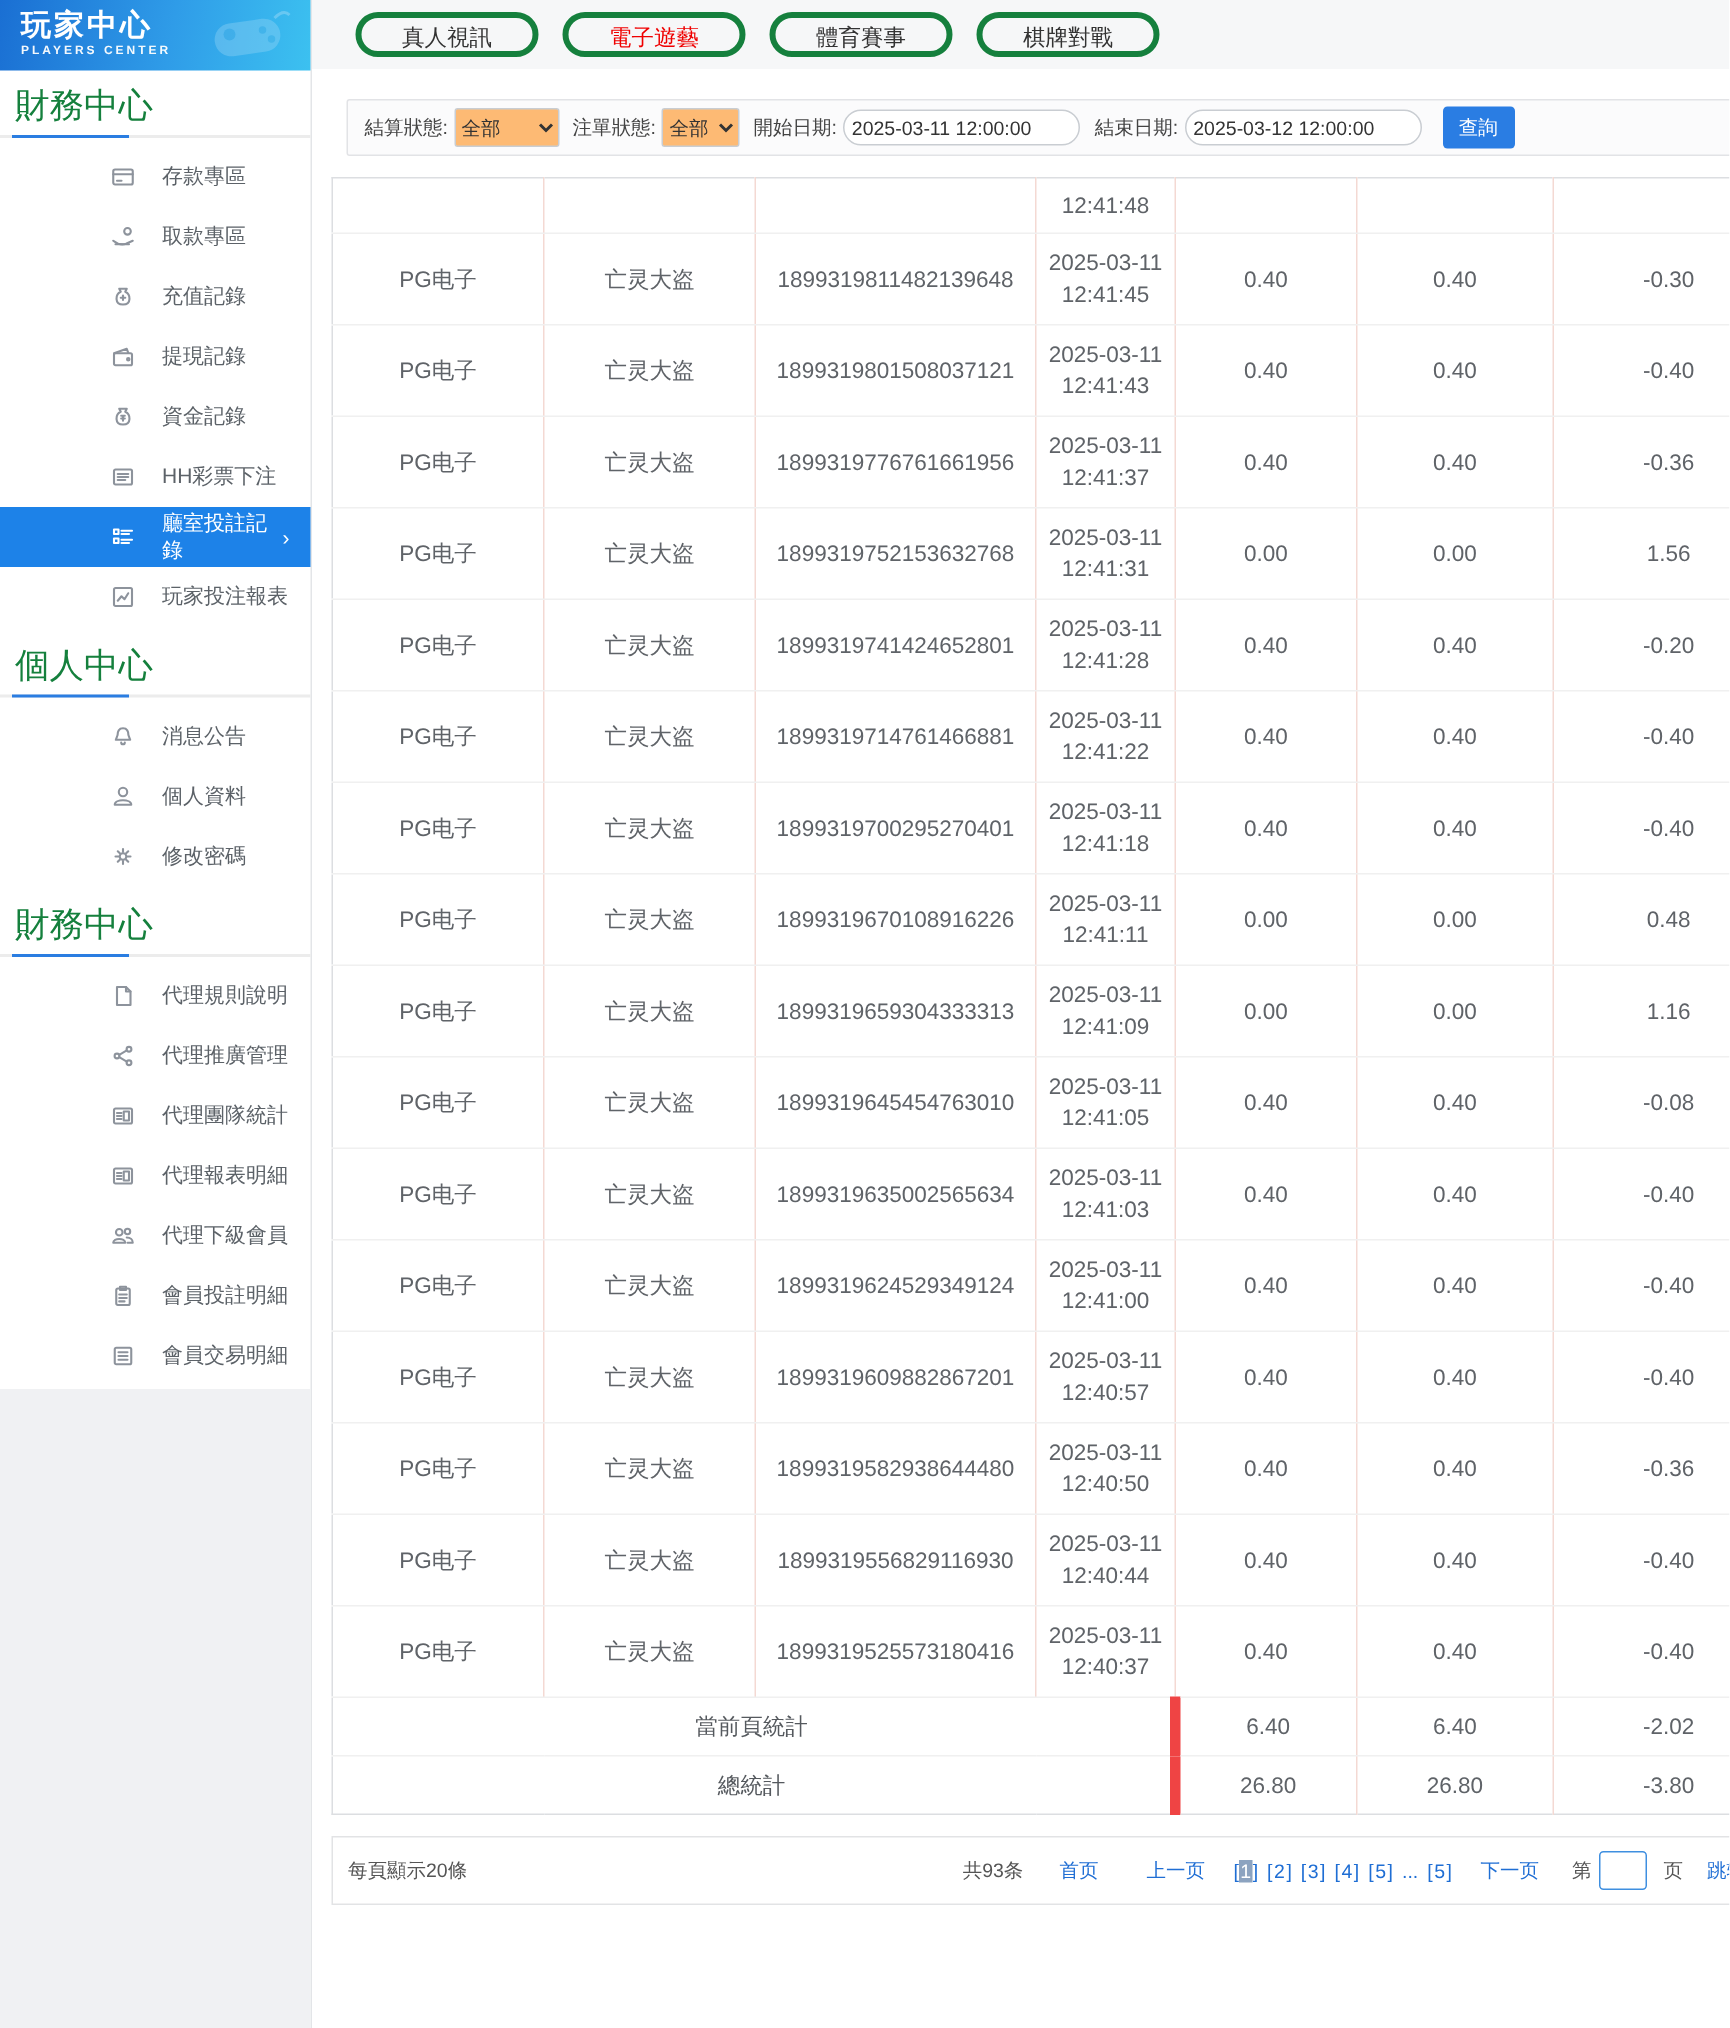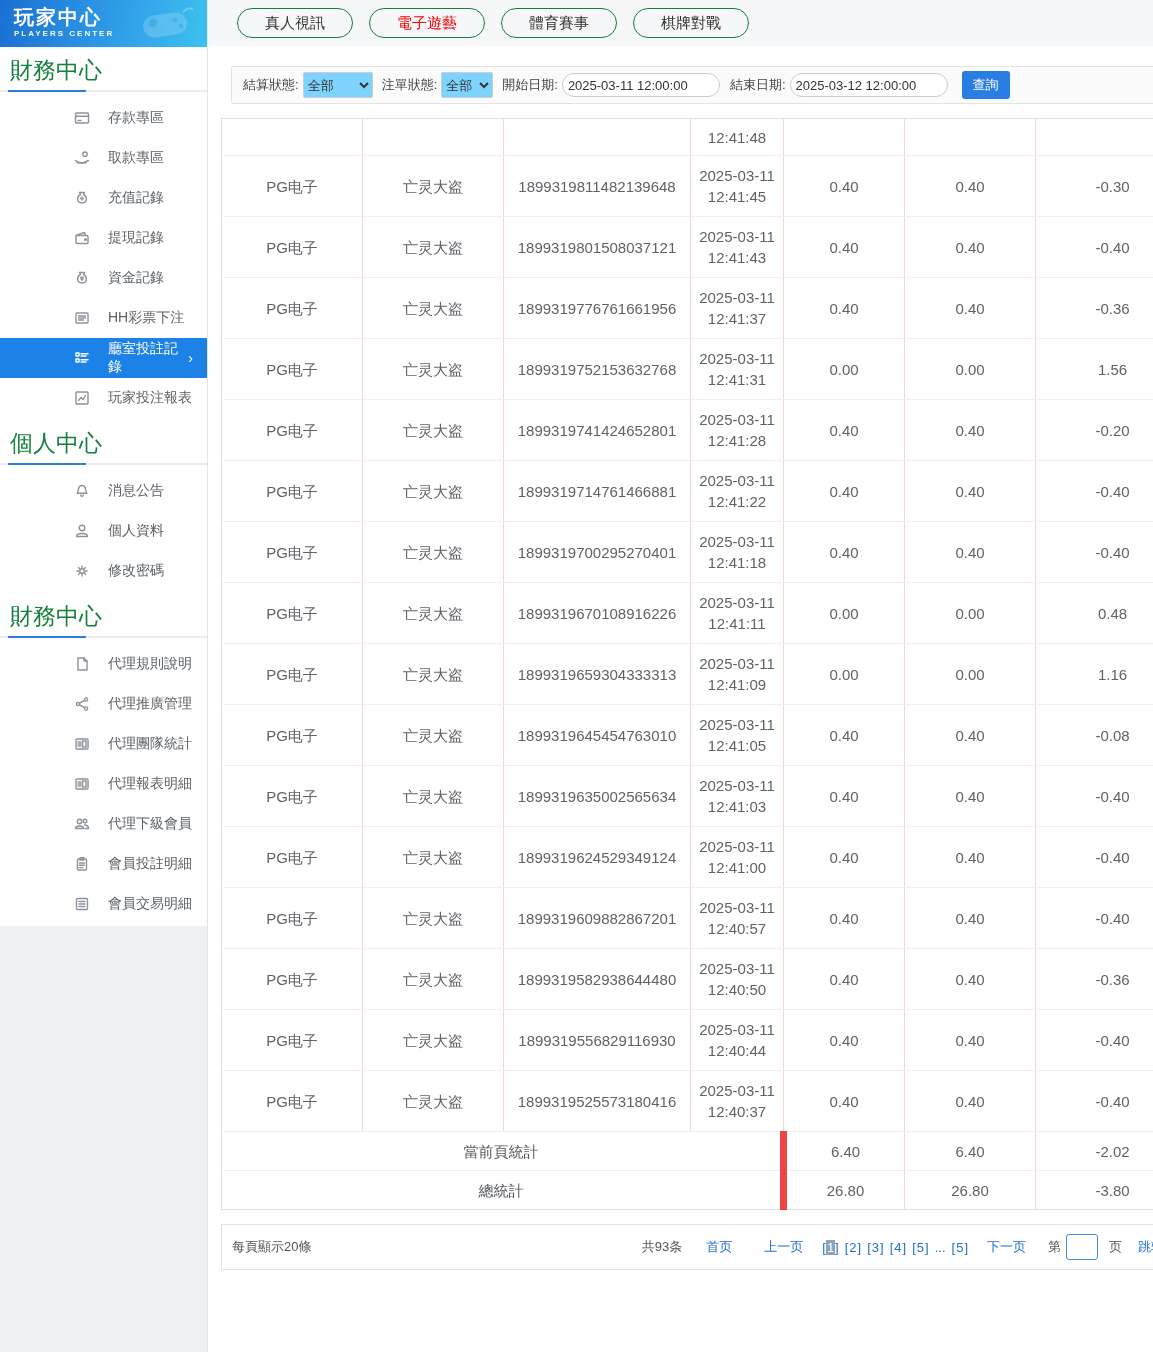--- a/index.html
+++ b/index.html
@@ -26,29 +26,29 @@
   .menu-item .mi-icon{width:16px;height:16px;margin:0 18px 0 27px;color:#8d939c;flex:0 0 16px;}
   .menu-item .mi-icon svg{width:16px;height:16px;display:block;}
   .menu-item.active{background:#1d82e8;color:#fff;}
   .menu-item.active .mi-icon{color:#fff;}
   .menu-item .chev{margin-left:auto;margin-right:14px;font-size:14px;color:#fff;}
   .sidebar-fill{flex:1;background:#f0f1f3;}
 
   
   .content{flex:1;overflow:hidden;background:#fff;}
   .tabbar{height:46px;background:#f6f7f8;display:flex;align-items:center;padding-left:29px;box-sizing:border-box;}
-  .tab{border:1px solid #15803d;border-radius:16px;height:30px;line-height:28px;
+  .tab{border:4px solid #15803d;border-radius:16px;height:30px;line-height:28px;
     padding:0 27px;margin-right:16px;font-size:15px;color:#333;box-sizing:border-box;cursor:pointer;background:transparent;}
   .tab.active{color:#ef0000;}
 
   .filterbar{margin:20px 0 0 23px;width:978px;height:38px;border:1px solid #e2e3e6;background:#fbfbfc;
     border-radius:2px;display:flex;align-items:center;padding-left:11px;box-sizing:border-box;font-size:13px;color:#444;}
   .filterbar label{margin-right:4px;}
   .filterbar select{height:26px;font-size:13px;color:#333;border:1px solid #c9cdd2;border-radius:2px;
-    background:#7dd3fc;margin-right:9px;font-family:inherit;}
+    background:#fdba74;margin-right:9px;font-family:inherit;}
   .filterbar select.wide{width:70px;}
   .filterbar select.narrow{width:52px;}
   .filterbar input.date{width:146px;height:22px;border:1px solid #c9cdd2;border-radius:12px;
     font-size:13px;color:#333;padding:0 5px;margin-right:10px;font-family:inherit;}
   .btn-search{width:48px;height:28px;background:#2a7de3;color:#fff;border:none;border-radius:3px;
     font-size:13px;cursor:pointer;margin-left:4px;font-family:inherit;}
 
   .tablewrap{margin:14px 0 0 13px;width:968px;}
   table.rec{border-collapse:collapse;table-layout:fixed;width:968px;background:#fff;
     border:1px solid #dcdee1;font-size:15px;color:#5f6368;}

